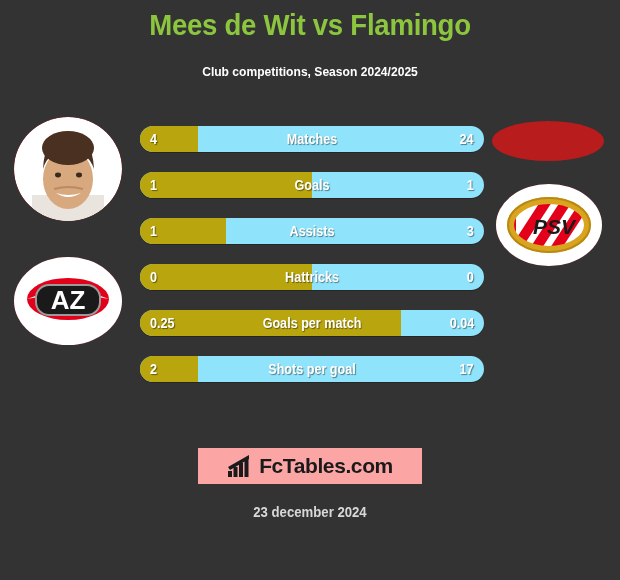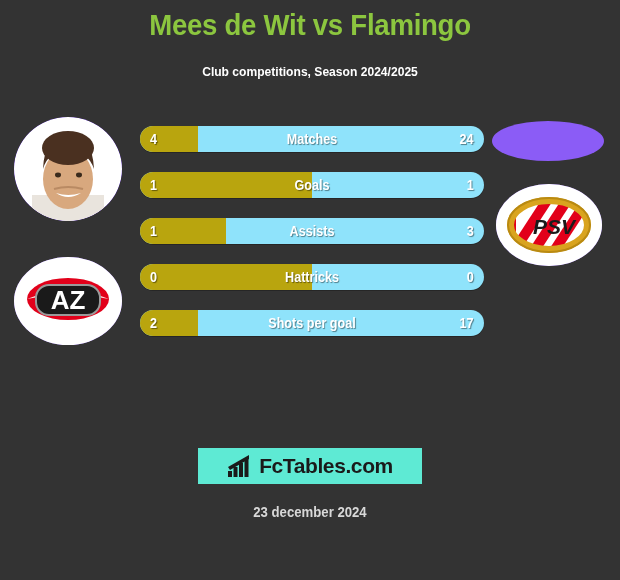--- a/index.html
+++ b/index.html
@@ -40,21 +40,21 @@
     font-size: 13px;
     font-weight: bold;
     transform: scaleX(0.93);
     transform-origin: center top;
     white-space: nowrap;
   }
 
   
   .oval {
     position: absolute;
-    background: #8b5cf6;
+    background: #b91c1c;
     border-radius: 50%;
     overflow: hidden;
   }
   .photo-left {
     left: 14px;
     top: 117px;
     width: 108px;
     height: 104px;
   }
   .photo-right {
@@ -127,21 +127,21 @@
     transform-origin: center center;
   }
 
   
   .brand {
     position: absolute;
     left: 198px;
     top: 448px;
     width: 224px;
     height: 36px;
-    background: #5eead4;
+    background: #fca5a5;
     display: flex;
     align-items: center;
     justify-content: center;
     gap: 6px;
   }
   .brand-text {
     color: #1a1a1a;
     font-size: 21px;
     font-weight: bold;
     letter-spacing: -0.4px;
@@ -245,20 +245,26 @@
     <div class="right-val">3</div>
   </div>
 
   <div class="row">
     <div class="fill" style="width:50%"></div>
     <div class="left-val">0</div>
     <div class="label">Hattricks</div>
     <div class="right-val">0</div>
   </div>
 
+  <div class="row">
+    <div class="fill" style="width:76%"></div>
+    <div class="left-val">0.25</div>
+    <div class="label">Goals per match</div>
+    <div class="right-val">0.04</div>
+  </div>
 
   <div class="row">
     <div class="fill" style="width:17%"></div>
     <div class="left-val">2</div>
     <div class="label">Shots per goal</div>
     <div class="right-val">17</div>
   </div>
 
 
 </div>

